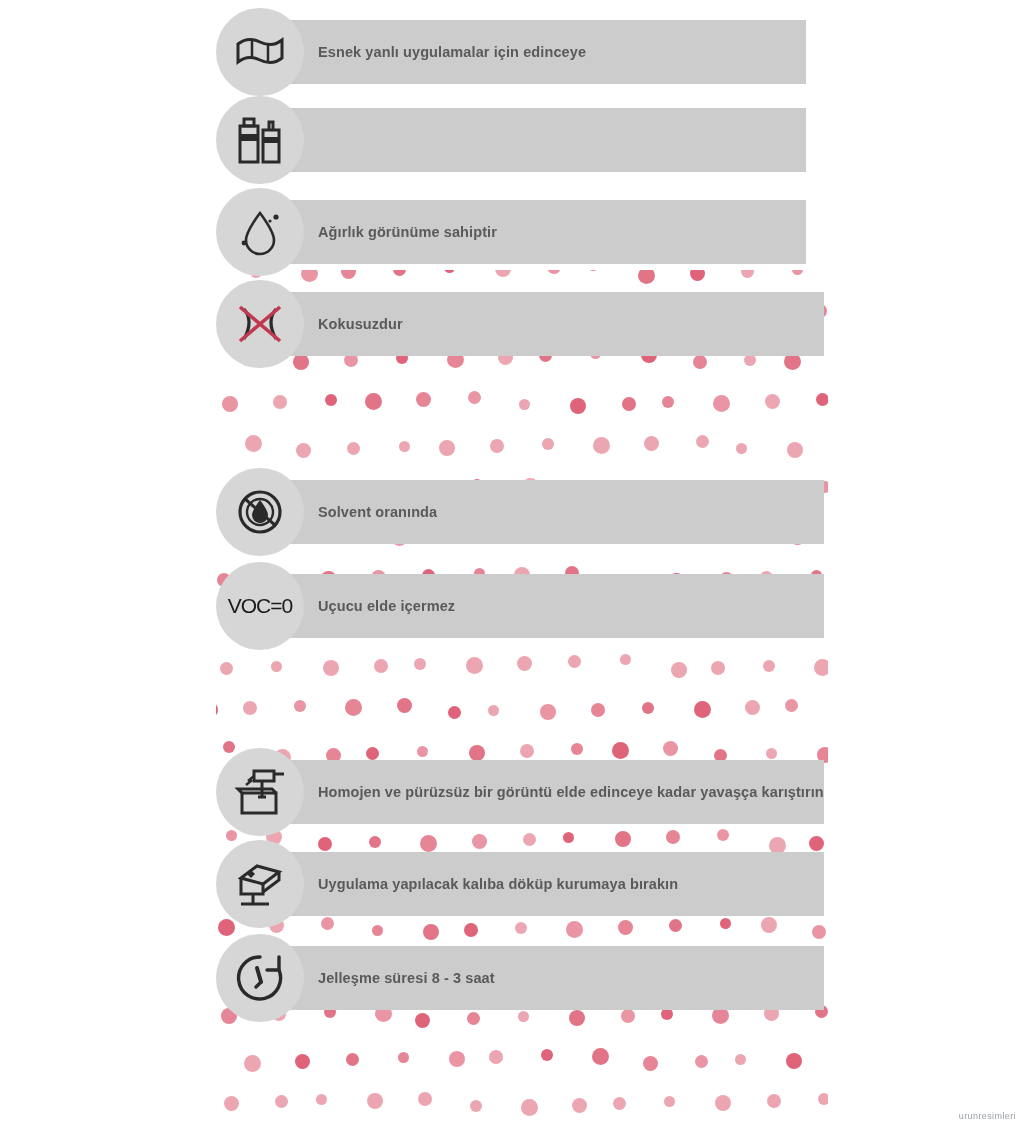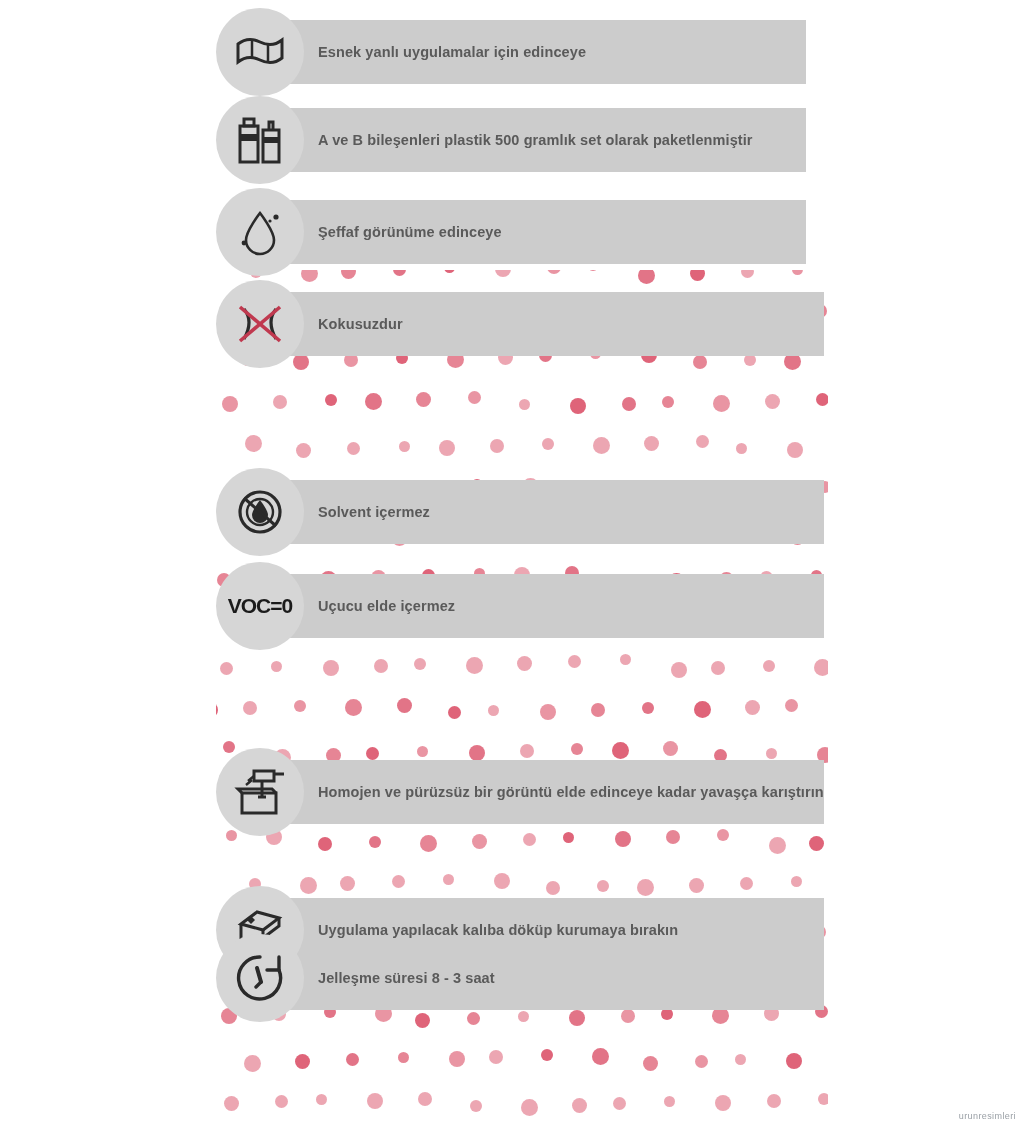--- a/index.html
+++ b/index.html
@@ -91,21 +91,21 @@
     font-size:14.5px;
     font-weight:bold;
     color:#5a5a5a;
     letter-spacing:.1px;
     white-space:nowrap;
     filter:blur(.45px);
   }
   .icon-disc svg{display:block;}
   .icon-disc .voc-text{
     font-size:21px;
-    font-weight:bold;
+    font-weight:normal;
     color:#1b1b1b;
     letter-spacing:-1px;
     filter:blur(.4px);
   }
 
   
   #watermark{
     position:absolute;
     right:16px;bottom:18px;
     z-index:4;
@@ -691,33 +691,32 @@
       <div class="icon-disc">
         <svg width="48" height="52" viewBox="0 0 48 52">
           <rect x="4" y="12" width="18" height="36" stroke="#2a2a2a" stroke-width="3" fill="none"></rect>
           <rect x="8" y="5" width="10" height="7" stroke="#2a2a2a" stroke-width="3" fill="none"></rect>
           <rect x="4" y="20" width="18" height="7" fill="#2a2a2a"></rect>
           <rect x="27" y="16" width="16" height="32" stroke="#2a2a2a" stroke-width="3" fill="none"></rect>
           <path d="M33 16 L33 8 L37 8 L37 16" stroke="#2a2a2a" stroke-width="3" fill="none"></path>
           <rect x="27" y="23" width="16" height="6" fill="#2a2a2a"></rect>
         </svg>
       </div>
-      <div class="row-label">A ve B bileşenleri plastik 500 gramlık set olarak paketlenmiştir</div>
     </div>
     <div class="feature-row" style="top: 200px;">
       <div class="row-bar" style="width: 546px;"></div>
       <div class="icon-disc">
         <svg width="48" height="50" viewBox="0 0 48 50">
           <path d="M24 6 C24 6 38 24 38 33 A14 14 0 0 1 10 33 C10 24 24 6 24 6 Z" fill="none" stroke="#2a2a2a" stroke-width="2.6"></path>
           <circle cx="40" cy="10" r="2.6" fill="#2a2a2a"></circle>
           <circle cx="8" cy="36" r="2.4" fill="#2a2a2a"></circle>
           <circle cx="34" cy="14" r="1.6" fill="#2a2a2a"></circle>
         </svg>
       </div>
-      <div class="row-label">Şeffaf görünüme edinceye</div>
+      <div class="row-label">Ağırlık görünüme sahiptir</div>
     </div>
     <div class="feature-row" style="top: 292px;">
       <div class="row-bar" style="width: 564px;"></div>
       <div class="icon-disc">
         <svg width="52" height="46" viewBox="0 0 52 46">
           <path d="M10 8 Q20 20 10 38 M42 8 Q32 20 42 38" stroke="#2a2a2a" stroke-width="3.2" fill="none"></path>
           <path d="M6 6 L46 40 M46 6 L6 40" stroke="#c0394f" stroke-width="3.6" fill="none"></path>
         </svg>
       </div>
       <div class="row-label">Kokusuzdur</div>
@@ -725,21 +724,21 @@
     <div class="feature-row" style="top: 480px;">
       <div class="row-bar" style="width: 564px;"></div>
       <div class="icon-disc">
         <svg width="50" height="50" viewBox="0 0 50 50">
           <circle cx="25" cy="25" r="20" fill="none" stroke="#2a2a2a" stroke-width="3.2"></circle>
           <circle cx="25" cy="25" r="13" fill="none" stroke="#2a2a2a" stroke-width="2.4"></circle>
           <path d="M25 13 C25 13 33 23 33 28 A8 8 0 0 1 17 28 C17 23 25 13 25 13 Z" fill="#2a2a2a"></path>
           <path d="M9 11 L41 39" stroke="#2a2a2a" stroke-width="3" fill="none"></path>
         </svg>
       </div>
-      <div class="row-label">Solvent içermez</div>
+      <div class="row-label">Solvent oranında</div>
     </div>
     <div class="feature-row" style="top: 574px;">
       <div class="row-bar" style="width: 564px;"></div>
       <div class="icon-disc">
         <span class="voc-text">VOC=0</span>
       </div>
       <div class="row-label">Uçucu elde içermez</div>
     </div>
     <div class="feature-row" style="top: 760px;">
       <div class="row-bar" style="width: 564px;"></div>
@@ -747,21 +746,21 @@
         <svg width="56" height="50" viewBox="0 0 56 50">
           <rect x="10" y="26" width="34" height="20" fill="none" stroke="#2a2a2a" stroke-width="3"></rect>
           <path d="M10 26 L6 22 L40 22 L44 26" fill="none" stroke="#2a2a2a" stroke-width="3"></path>
           <rect x="22" y="4" width="20" height="10" fill="none" stroke="#2a2a2a" stroke-width="3"></rect>
           <path d="M42 7 L52 7 M30 14 L30 30 M26 30 L34 30" stroke="#2a2a2a" stroke-width="3" fill="none"></path>
           <path d="M16 14 L22 9 M14 18 L20 13" stroke="#2a2a2a" stroke-width="2.4" fill="none"></path>
         </svg>
       </div>
       <div class="row-label">Homojen ve pürüzsüz bir görüntü elde edinceye kadar yavaşça karıştırın</div>
     </div>
-    <div class="feature-row" style="top: 898px;">
+    <div class="feature-row" style="top: 852px;">
       <div class="row-bar" style="width: 564px;"></div>
       <div class="icon-disc">
         <svg width="54" height="48" viewBox="0 0 54 48">
           <path d="M8 18 L24 6 L46 12 L30 24 Z" fill="none" stroke="#2a2a2a" stroke-width="3"></path>
           <path d="M30 24 L30 34 L8 34 L8 18" fill="none" stroke="#2a2a2a" stroke-width="3"></path>
           <path d="M46 12 L46 20 L30 32" fill="none" stroke="#2a2a2a" stroke-width="3"></path>
           <path d="M20 34 L20 44 M8 44 L36 44" stroke="#2a2a2a" stroke-width="3" fill="none"></path>
           <path d="M18 10 L22 14 L18 18 L14 14 Z" fill="#2a2a2a"></path>
         </svg>
       </div>

